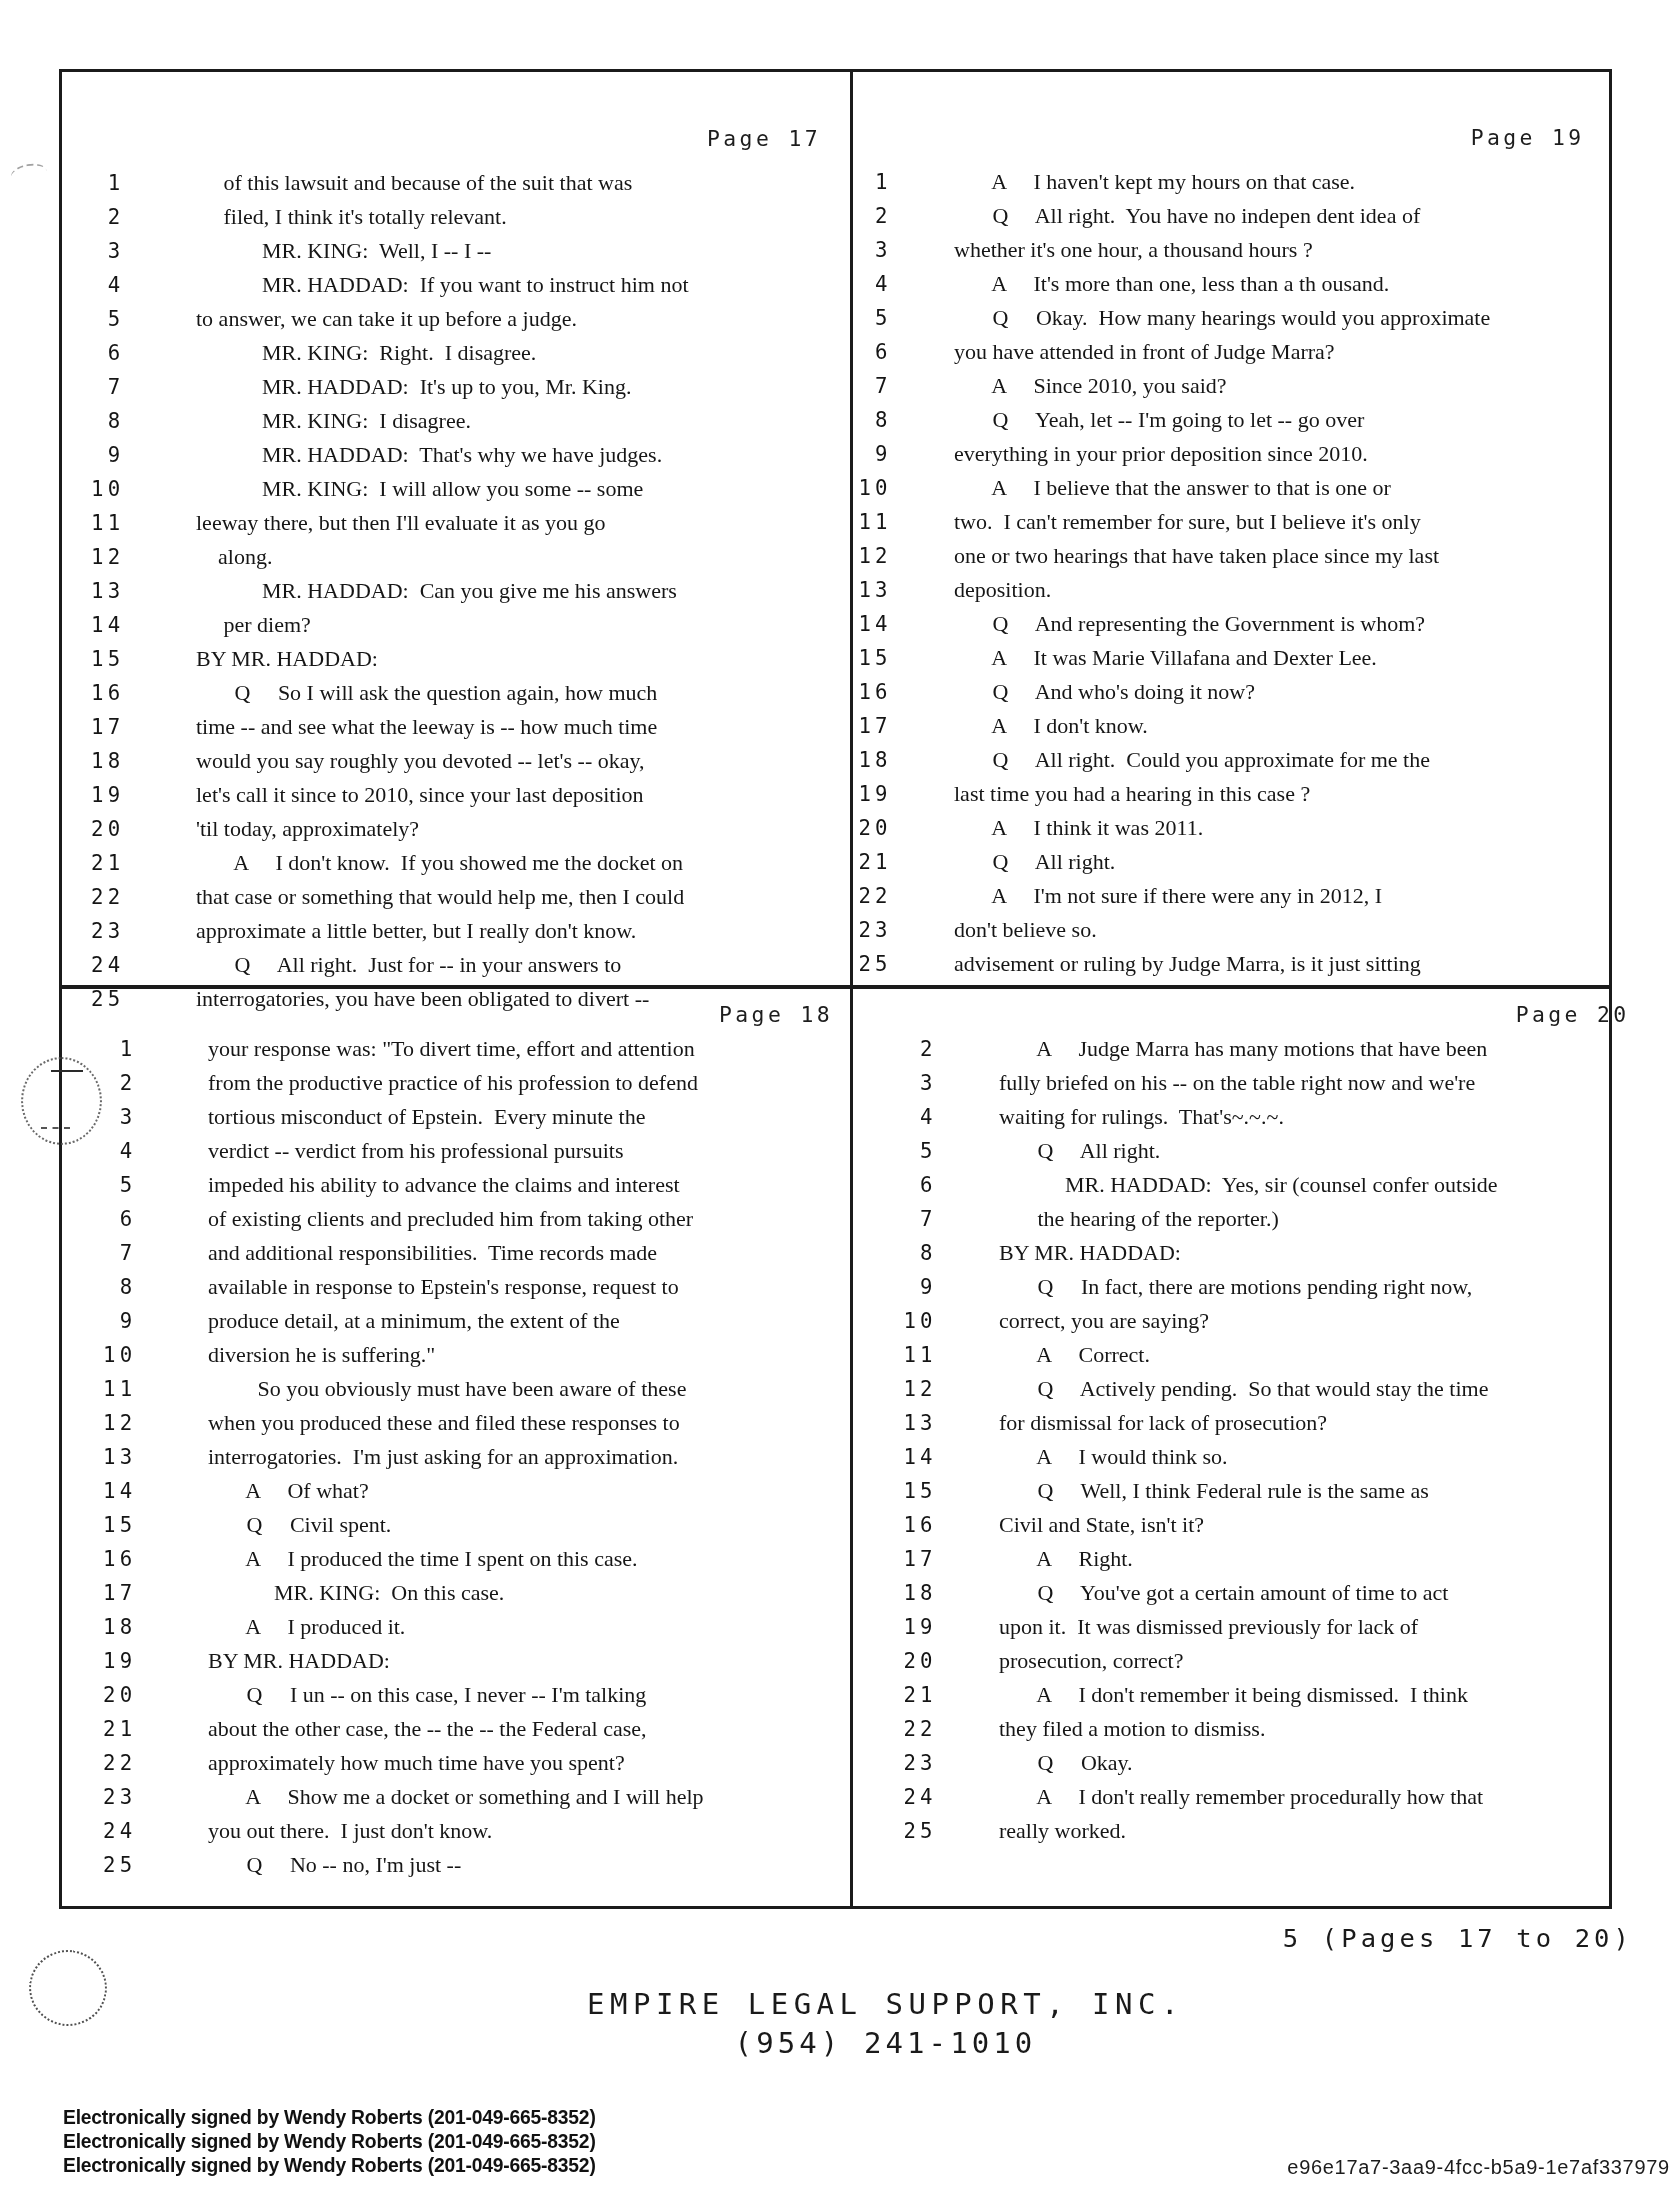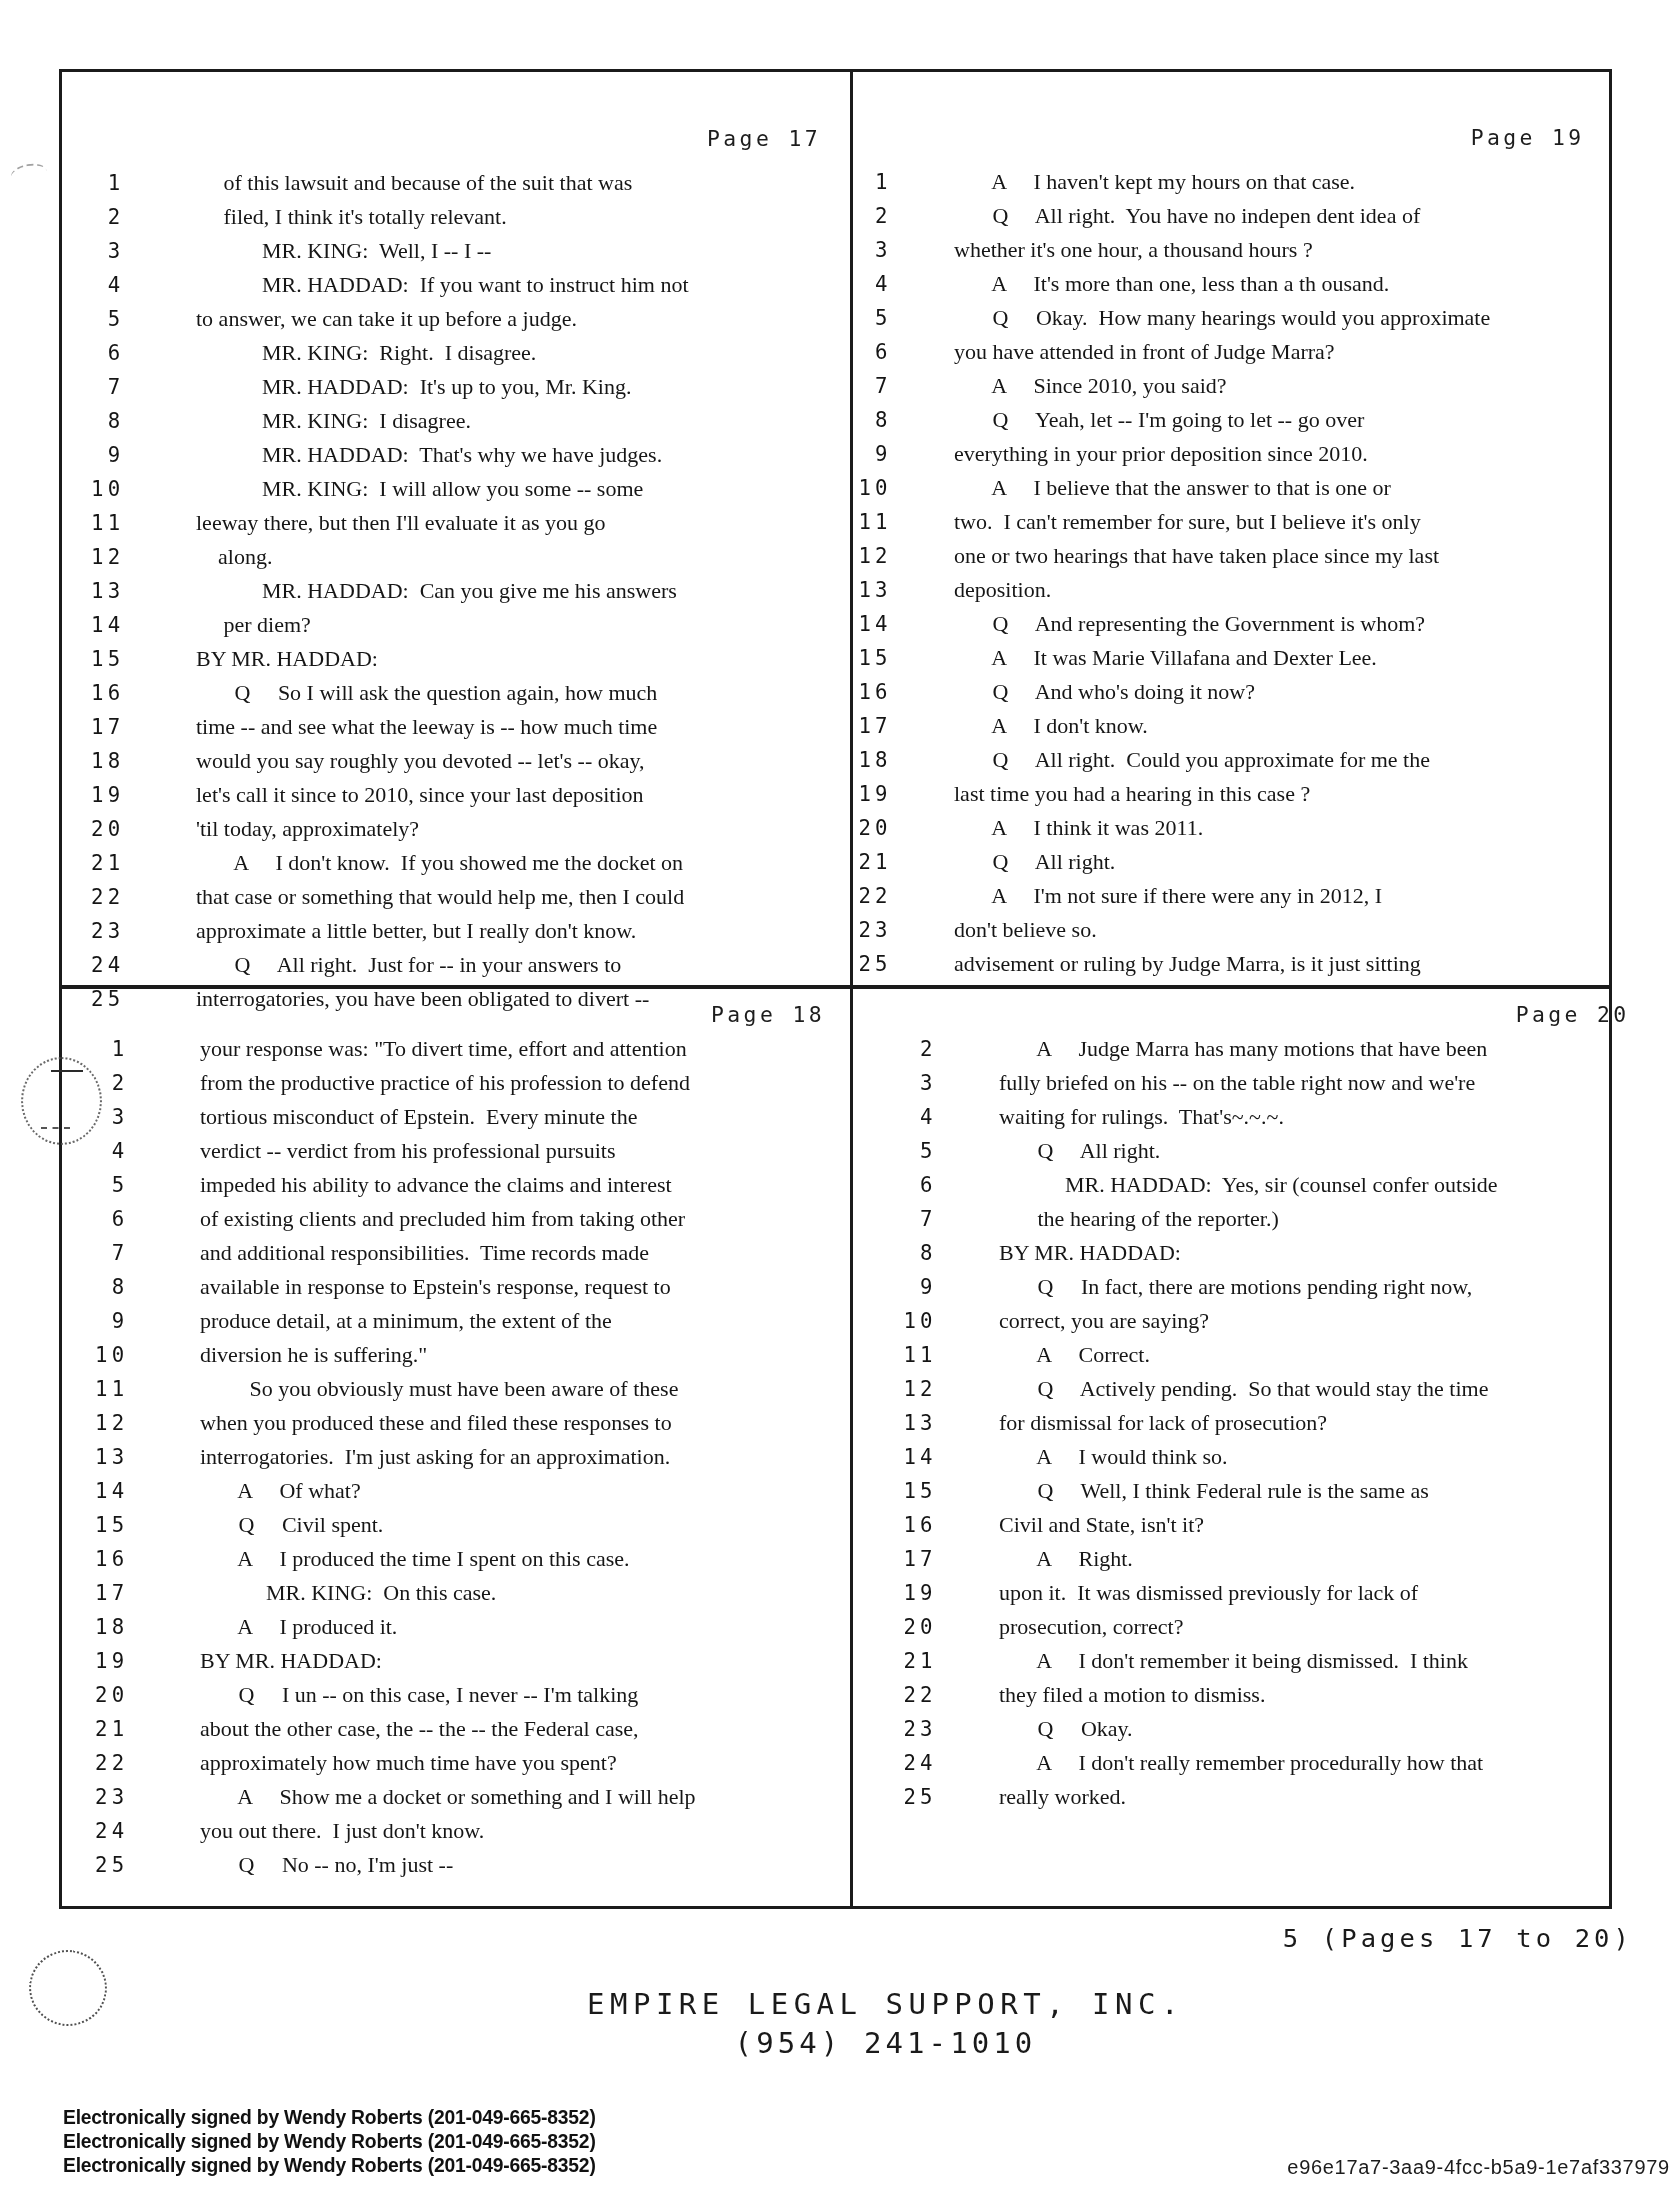--- a/index.html
+++ b/index.html
@@ -9,21 +9,21 @@
   }
   .grid-box {
     position:absolute; left:59px; top:69px; width:1553px; height:1840px;
     border:3.4px solid #1b1b1b; box-sizing:border-box; background:#fff;
   }
   .vdiv { position:absolute; left:788px; top:0; width:3.4px; height:100%; background:#1b1b1b; }
   .hdiv { position:absolute; left:0; top:913px; width:100%; height:4.1px; background:#1b1b1b; }
   .quad { position:absolute; overflow:hidden; }
   .q-tl { left:0; top:0; width:788px; height:913px;margin-top:48px; }
   .q-tr { left:791px; top:0; width:755px; height:913px;margin-top:47px; }
-  .q-bl { left:4px; top:917px; width:788px; height:916px; }
+  .q-bl { left:12px; top:917px; width:788px; height:916px; }
   .q-br { left:791px; top:917px; width:755px; height:916px;padding-left:45px; }
   .quad-header {
     font-family:"DejaVu Sans Mono", monospace; font-size:21.4px; letter-spacing:3.4px;
     text-align:right; height:30px; line-height:30px; color:#1d1d1d;
   }
   .q-tl .quad-header, .q-bl .quad-header { padding-right:29px; }
   .q-tr .quad-header, .q-br .quad-header { padding-right:23.4px; }
   .q-tl .quad-header, .q-tr .quad-header { margin-top:4.1px; }
   .q-bl .quad-header, .q-br .quad-header { margin-top:11px; }
   .q-tl .lines, .q-tr .lines { margin-top:11.7px; }
@@ -189,20 +189,21 @@
           <div class="line"><span class="ln">8</span><span class="lt">BY MR. HADDAD:</span></div>
           <div class="line"><span class="ln">9</span><span class="lt">       Q     In fact, there are motions pending right now,</span></div>
           <div class="line"><span class="ln">10</span><span class="lt">correct, you are saying?</span></div>
           <div class="line"><span class="ln">11</span><span class="lt">       A     Correct.</span></div>
           <div class="line"><span class="ln">12</span><span class="lt">       Q     Actively pending.  So that would stay the time</span></div>
           <div class="line"><span class="ln">13</span><span class="lt">for dismissal for lack of prosecution?</span></div>
           <div class="line"><span class="ln">14</span><span class="lt">       A     I would think so.</span></div>
           <div class="line"><span class="ln">15</span><span class="lt">       Q     Well, I think Federal rule is the same as</span></div>
           <div class="line"><span class="ln">16</span><span class="lt">Civil and State, isn't it?</span></div>
           <div class="line"><span class="ln">17</span><span class="lt">       A     Right.</span></div>
+          <div class="line"><span class="ln">18</span><span class="lt">       Q     You've got a certain amount of time to act</span></div>
           <div class="line"><span class="ln">19</span><span class="lt">upon it.  It was dismissed previously for lack of</span></div>
           <div class="line"><span class="ln">20</span><span class="lt">prosecution, correct?</span></div>
           <div class="line"><span class="ln">21</span><span class="lt">       A     I don't remember it being dismissed.  I think</span></div>
           <div class="line"><span class="ln">22</span><span class="lt">they filed a motion to dismiss.</span></div>
           <div class="line"><span class="ln">23</span><span class="lt">       Q     Okay.</span></div>
           <div class="line"><span class="ln">24</span><span class="lt">       A     I don't really remember procedurally how that</span></div>
           <div class="line"><span class="ln">25</span><span class="lt">really worked.</span></div>
         </div>
     </div>
   </div>

